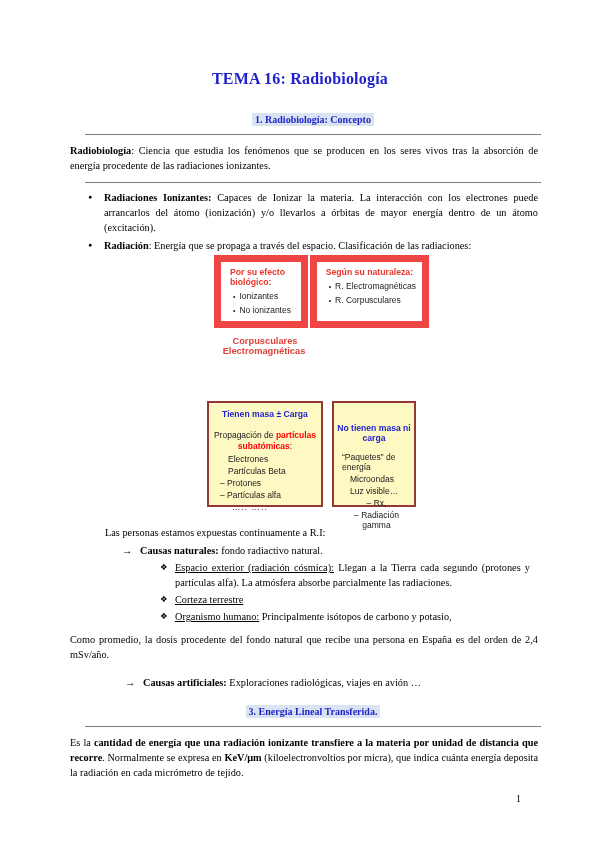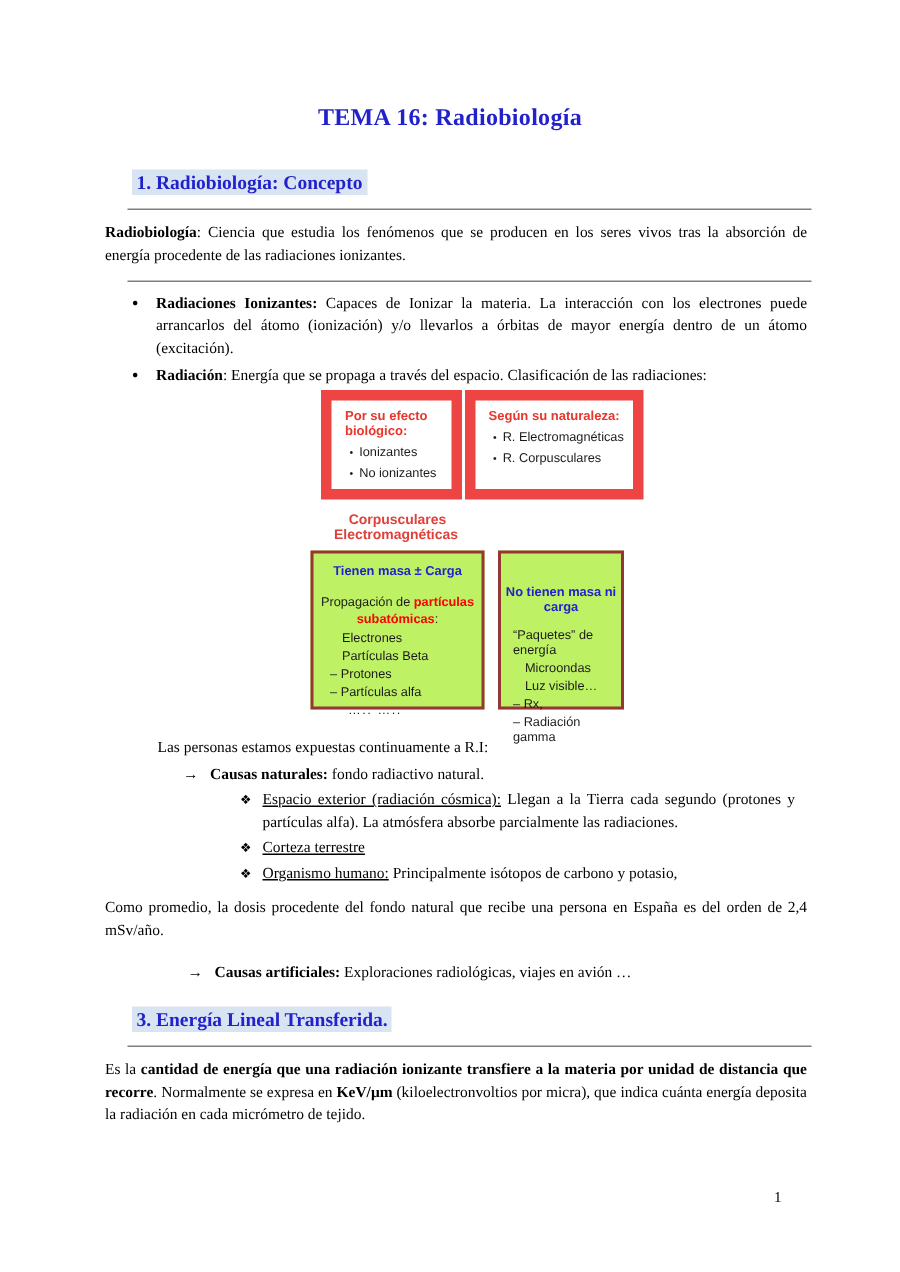--- a/index.html
+++ b/index.html
@@ -7,21 +7,21 @@
     width:600px; height:848px; background:#ffffff; position:relative;
     font-family:"Liberation Serif", serif; color:#000;
     margin:0 auto; overflow:hidden;
   }
   .content { padding:0 62px 0 70px; }
 
   .doc-title {
     margin:70px 0 0 0; text-align:center;
     font-size:16px; font-weight:bold; color:#2222CC; letter-spacing:.2px;
   }
-  .sec-heading { margin:26px 0 0 18px; font-size:13px; font-weight:bold; color:#2222CC; }
+  .sec-heading { margin:26px 0 0 18px; font-size:10px; font-weight:bold; color:#2222CC;text-align:center; }
   .sec-heading .hl { background:#D9E4F2; padding:1px 3px; }
   .h3 { margin-top:16px; }
   .rule { border:none; border-top:1px solid #7f7f7f; margin:9px 0 0 15px; width:456px; height:0; }
 
   .para { margin:8px 0 0 0; font-size:10.3px; line-height:15px; text-align:justify; }
 
   .bullet-row { display:flex; margin:7px 0 0 18px; }
   .bullet-row + .bullet-row { margin-top:3px; }
   .dot { width:16px; font-size:7px; line-height:15px; flex:none; }
   .b-text { flex:1; margin:0; font-size:10.3px; line-height:15px; text-align:justify; }
@@ -34,34 +34,34 @@
   .mini-box.nature { width:124px; margin-left:2px; }
   .mini-title { color:#E8362D; font-weight:bold; font-size:8.7px; }
   .mini-item { margin-top:4px; padding-left:3px; }
   .mini-item .mb { margin-right:4px; font-size:7px; }
 
   .captions { display:flex; margin-top:8px; font-weight:bold; font-size:9.3px; color:#E0403A;flex-direction:column; }
   .captions .c1 { width:116px; text-align:center; }
   .captions .c2 { width:96px; margin-left:9px; text-align:center; }
 
   .red-row { display:flex; margin-top:6px; }
-  .red-box { border:2px solid #953735; box-sizing:border-box; background:#bef264; font-size:8.5px; color:#1a1a1a; padding:4px 3px; }
+  .red-box { border:2px solid #953735; box-sizing:border-box; background:#fef9c3; font-size:8.5px; color:#1a1a1a; padding:4px 3px;margin-top:39px; }
   .red-box.corp { width:116px; height:106px; }
   .red-box.em { width:84px; height:106px; margin-left:9px; }
   .rb-title { color:#2222CC; font-weight:bold; text-align:center; font-size:8.6px; margin-top:2px; }
   .em .rb-title { margin-top:16px; }
   .rb-intro { text-align:center; margin-top:11px; line-height:1.3; }
   .red { color:#FF0000; font-weight:bold; }
   .li { margin-top:2px; }
   .corp .li.ind2 { padding-left:16px; }
   .corp .li.ind1 { padding-left:8px; }
   .corp .li.dots { padding-left:20px; letter-spacing:1px; }
   .em .li.first { margin-top:9px; padding-left:5px; }
   .em .li.ind2 { padding-left:13px; }
-  .em .li.ind1 { padding-left:5px; }
+  .em .li.ind1 { padding-left:5px;text-align:center; }
 
   
   .exp-intro { margin:18px 0 0 35px; font-size:10.3px; line-height:15px; }
   .arrow-row { display:flex; margin:3px 0 0 52px; font-size:10.3px; line-height:15px; }
   .arrow-row.artificial { margin-top:13px; margin-left:55px; }
   .arrow { width:18px; flex:none; font-weight:bold; }
   .sub-row { display:flex; margin:2px 0 0 90px; }
   .diamond { width:15px; flex:none; font-size:8.5px; line-height:15px; }
   .sub-text { flex:1; margin:0 8px 0 0; font-size:10.3px; line-height:15px; text-align:justify; }
   .avg { margin-top:8px; }

